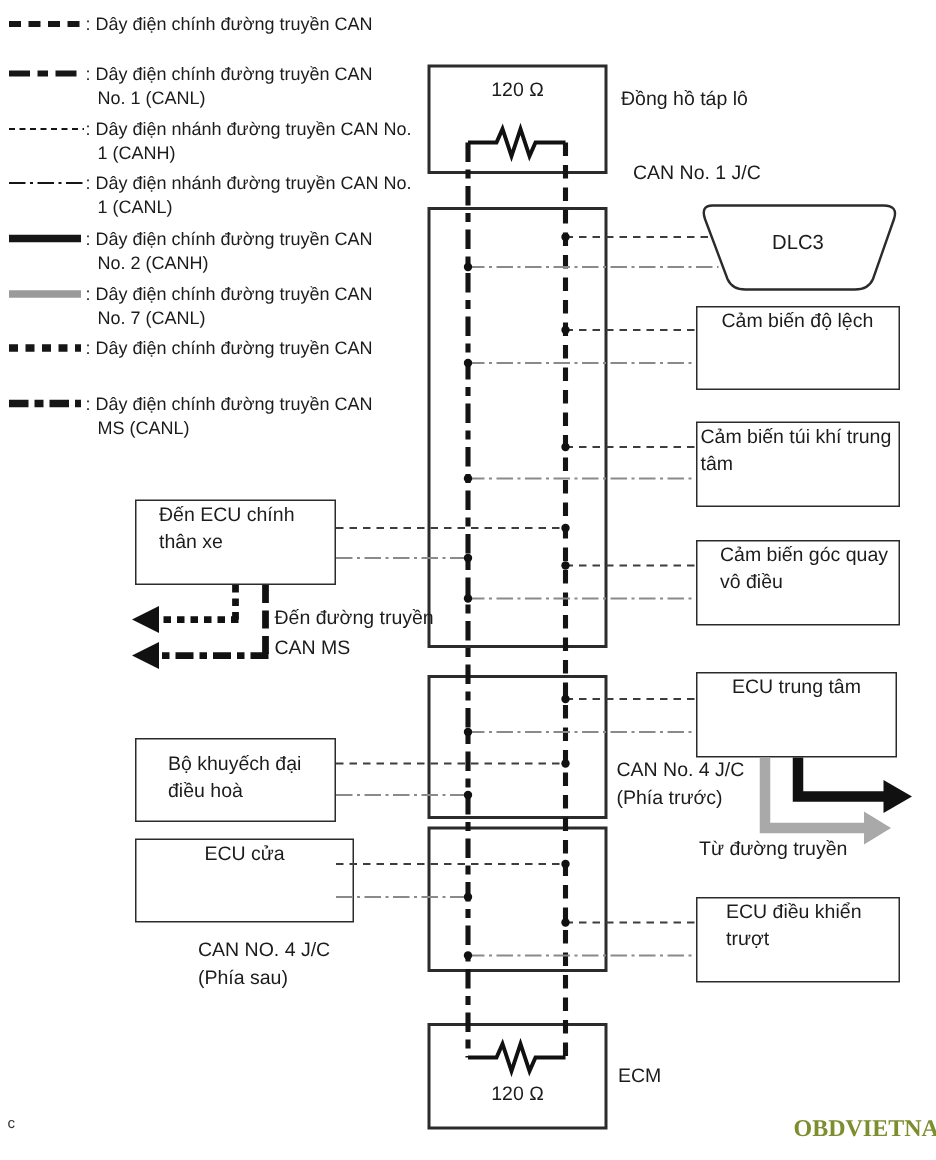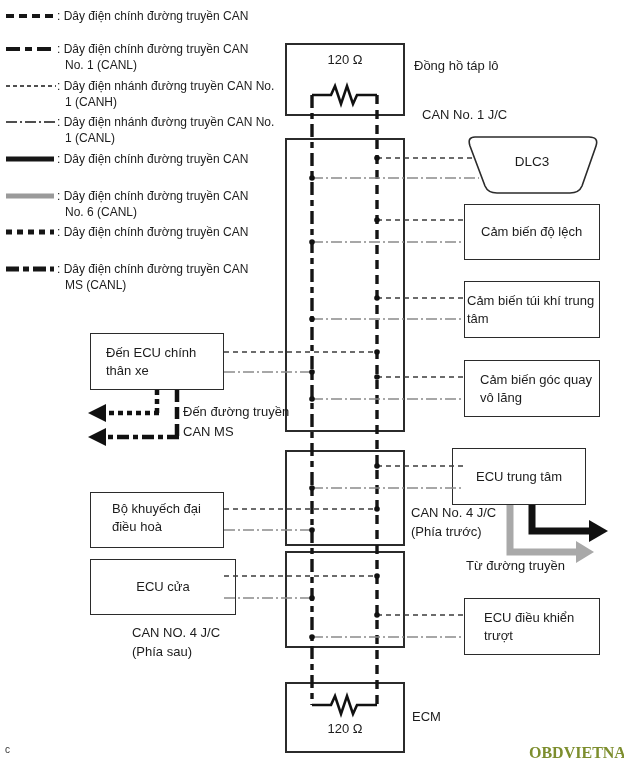--- a/index.html
+++ b/index.html
@@ -16,21 +16,21 @@
   .ls2{stroke-width:4;stroke-dasharray:14 5 7 5;}
   .ls3{stroke-width:1.4;stroke-dasharray:4 3;}
   .ls4{stroke-width:1.4;stroke-dasharray:11 3 2 3;}
   .ls5{stroke-width:5;}
   .ls6{stroke-width:5;stroke:#9a9a9a;}
   .ls7{stroke-width:5;stroke-dasharray:6 5;}
   .ls8{stroke-width:5;stroke-dasharray:13 4 6 4;}
   
   .box{position:absolute;background:#fff;border:2px solid #2b2b2b;box-sizing:border-box;z-index:1;}
   .cbox{position:absolute;background:#fff;border:1.6px solid #2b2b2b;box-sizing:border-box;z-index:1;
-        display:flex;align-items:center;font-size:13px;line-height:18px;}
+        display:flex;align-items:flex-start;font-size:13px;line-height:18px;}
   .cbox.center{justify-content:center;text-align:center;}
   
   .wiring{position:absolute;left:0;top:0;z-index:2;pointer-events:none;}
   .trunk{stroke:#141414;stroke-width:3.4;fill:none;}
   .trunk-canh{stroke-dasharray:9 6;}
   .trunk-canl{stroke-dasharray:13 5 6 5;}
   .bd{stroke:#3d3d3d;stroke-width:1.4;stroke-dasharray:5 4;fill:none;}
   .bdd{stroke:#8a8a8a;stroke-width:1.4;stroke-dasharray:11 3 2 3;fill:none;}
   .res{stroke:#111;stroke-width:2.6;fill:none;}
   .dot{fill:#111;}
@@ -74,27 +74,27 @@
     <div class="legend-item" style="top:114px">
       <svg width="53" height="10">
           <line class="ls ls4" x1="2" y1="5" x2="52" y2="5"></line>
         </svg>
       <div class="legend-text"><span>: Dây điện nhánh đường truyền CAN No.</span><span class="l2">1 (CANL)</span></div>
     </div>
     <div class="legend-item" style="top:151px">
       <svg width="53" height="10">
           <line class="ls ls5" x1="2" y1="5" x2="50" y2="5"></line>
         </svg>
-      <div class="legend-text"><span>: Dây điện chính đường truyền CAN</span></div>
+      <div class="legend-text"><span>: Dây điện chính đường truyền CAN</span><span class="l2">No. 2 (CANH)</span></div>
     </div>
     <div class="legend-item" style="top:188px">
       <svg width="53" height="10">
           <line class="ls ls6" x1="2" y1="5" x2="50" y2="5"></line>
         </svg>
-      <div class="legend-text"><span>: Dây điện chính đường truyền CAN</span><span class="l2">No. 6 (CANL)</span></div>
+      <div class="legend-text"><span>: Dây điện chính đường truyền CAN</span><span class="l2">No. 7 (CANL)</span></div>
     </div>
     <div class="legend-item" style="top:224px">
       <svg width="53" height="10">
           <line class="ls ls7" x1="2" y1="5" x2="50" y2="5"></line>
         </svg>
       <div class="legend-text"><span>: Dây điện chính đường truyền CAN</span></div>
     </div>
     <div class="legend-item" style="top:261px">
       <svg width="53" height="10">
           <line class="ls ls8" x1="2" y1="5" x2="50" y2="5"></line>
@@ -119,23 +119,23 @@
       <span>ECU cửa</span>
     </div>
 
   <div class="cbox" style="left:464px;top:204px;width:136px;height:56px;padding-left:16px">
       <span>Cảm biến độ lệch</span>
     </div>
   <div class="cbox" style="left:464px;top:281px;width:136px;height:57px;padding-left:2px;padding-right:2px">
       <span>Cảm biến túi khí trung tâm</span>
     </div>
   <div class="cbox" style="left:464px;top:360px;width:136px;height:57px;padding-left:15px;padding-right:2px">
-      <span>Cảm biến góc quay vô lăng</span>
-    </div>
-  <div class="cbox center" style="left:452px;top:448px;width:134px;height:57px">
+      <span>Cảm biến góc quay vô điều</span>
+    </div>
+  <div class="cbox center" style="left:464px;top:448px;width:134px;height:57px">
       <span>ECU trung tâm</span>
     </div>
   <div class="cbox" style="left:464px;top:598px;width:136px;height:57px;padding-left:19px">
       <span>ECU điều khiển trượt</span>
     </div>
 
   <svg class="wiring" width="624" height="773">
 
     <line class="trunk trunk-canl" x1="312" y1="95" x2="312" y2="705"></line>
     <line class="trunk trunk-canh" x1="377" y1="95" x2="377" y2="705"></line>

